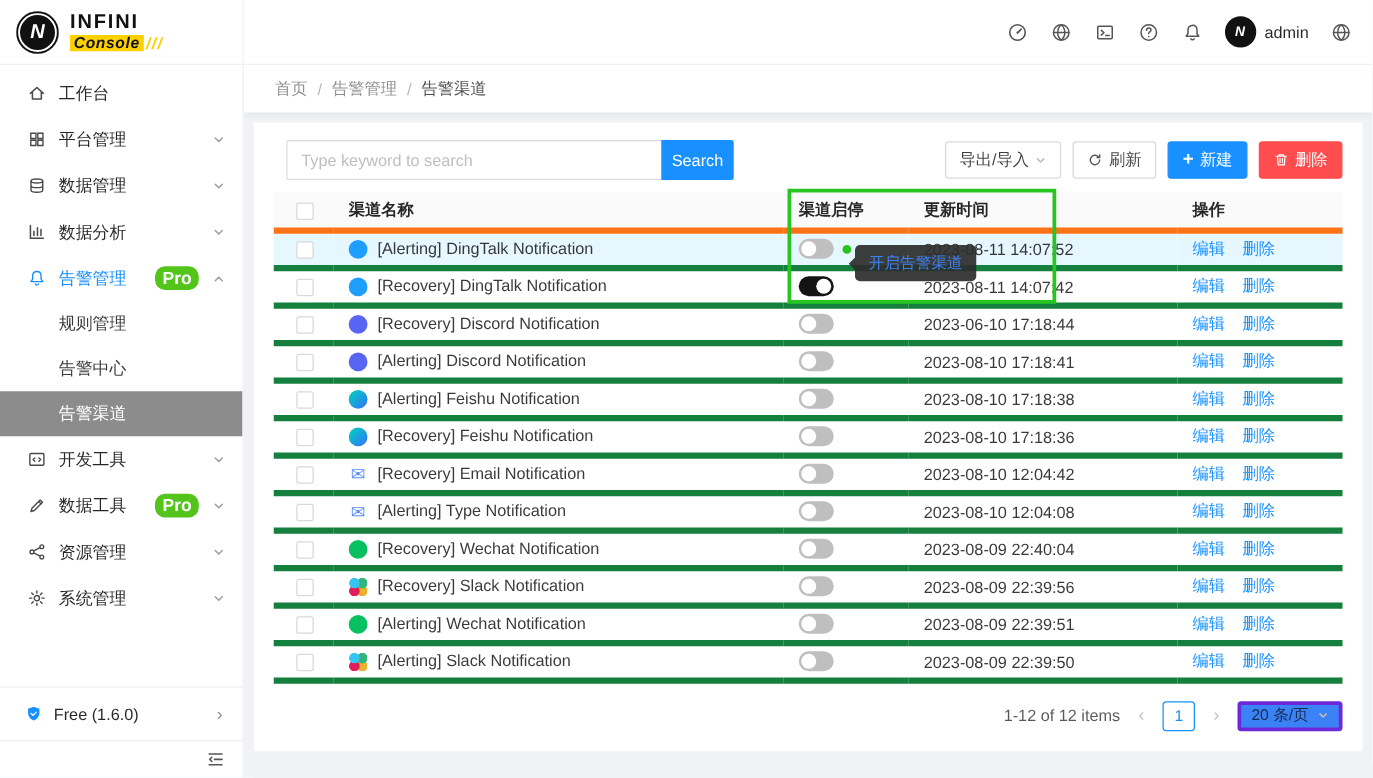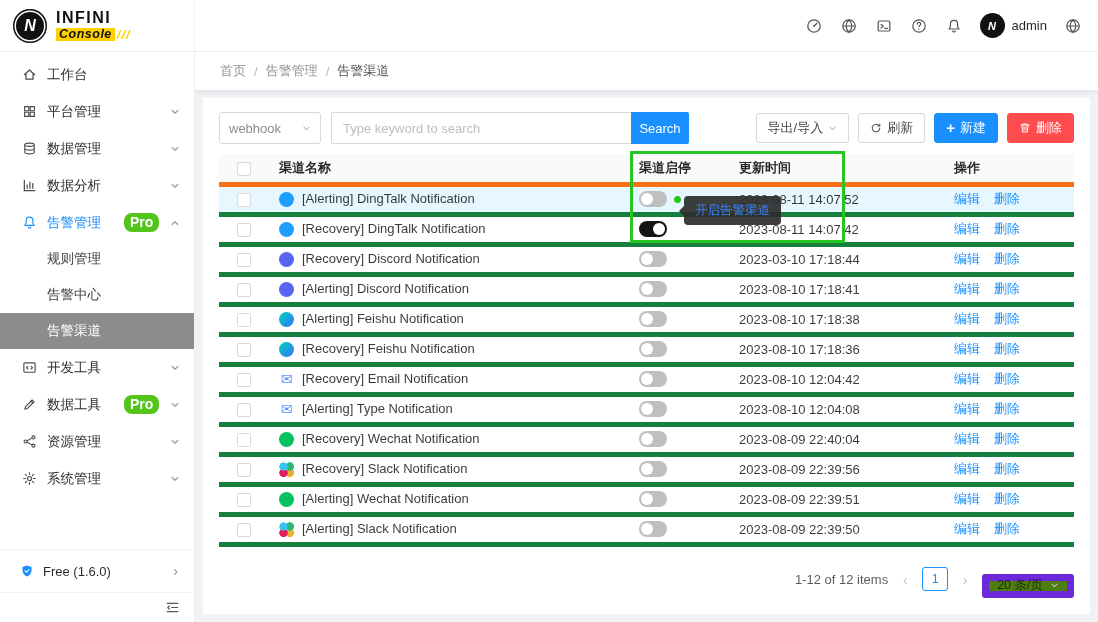--- a/index.html
+++ b/index.html
@@ -93,21 +93,21 @@
   .switch::after{content:"";position:absolute;width:12px;height:12px;border-radius:50%;background:#fff;top:2px;left:2px;}
   .switch.on{background:#141414;}
   .switch.on::after{left:auto;right:2px;}
   .click-dot{width:7px;height:7px;border-radius:50%;background:#28c522;display:none;vertical-align:middle;margin-left:7px;}
   .op-link{color:#1890ff;margin-right:14px;cursor:pointer;text-decoration:none;}
 
   
   .pagination{display:flex;justify-content:flex-end;align-items:center;margin-top:14px;gap:8px;font-size:13px;color:rgba(0,0,0,.65);}
   .pg-arrow{color:rgba(0,0,0,.25);font-size:15px;width:18px;text-align:center;cursor:pointer;}
   .pg-page{width:26px;height:24px;border:1px solid #1890ff;color:#1890ff;border-radius:3px;display:flex;align-items:center;justify-content:center;font-size:12.5px;background:#fff;cursor:pointer;}
-  .pg-size{height:24px;border:7px solid #6d28d9;border-radius:3px;background:#4d7c0f;padding:0 8px;display:flex;align-items:center;gap:7px;font-size:12.5px;color:rgba(0,0,0,.65);cursor:pointer;margin-top:13px;}
+  .pg-size{height:24px;border:3px solid #6d28d9;border-radius:3px;background:#3b82f6;padding:0 8px;display:flex;align-items:center;gap:7px;font-size:12.5px;color:rgba(0,0,0,.65);cursor:pointer;}
 
   
   .anno-box{position:absolute;left:630px;top:151px;width:215px;height:92px;border:3px solid #28c522;pointer-events:none;z-index:40;}
   .anno-tooltip{position:absolute;left:684px;top:196px;background:rgba(45,45,45,.92);color:#3b82f6;font-size:12.5px;padding:6px 11px;border-radius:4px;z-index:41;pointer-events:none;white-space:nowrap;}
   .anno-tooltip::before{content:"";position:absolute;left:-5px;top:50%;transform:translateY(-50%);border-top:5px solid transparent;border-bottom:5px solid transparent;border-right:5px solid rgba(45,45,45,.92);}
 </style>
 </head>
 <body>
 
 <div class="app">
@@ -340,28 +340,20 @@
       <span class="crumb-sep">/</span>
       <span class="crumb">告警管理</span>
       <span class="crumb-sep">/</span>
       <span class="crumb last">告警渠道</span>
     </div>
 
     <div class="content">
       <div class="card">
 
         <div class="toolbar">
-          <div class="select-box select-webhook">
-            <span>webhook</span>
-            <span class="caret">
-                <svg viewBox="0 0 16 16" fill="none" stroke="currentColor" stroke-width="2.2" stroke-linecap="round" stroke-linejoin="round">
-                  <path d="M3.5 5.5 8 10l4.5-4.5"></path>
-                </svg>
-              </span>
-          </div>
           <div class="search-group">
             <input class="search-input" type="text" placeholder="Type keyword to search" style="">
             <button class="search-btn">Search</button>
           </div>
           <div class="toolbar-right">
             <button class="btn">
               <span>导出/导入</span>
               <span class="caret">
                   <svg viewBox="0 0 16 16" fill="none" stroke="currentColor" stroke-width="2.2" stroke-linecap="round" stroke-linejoin="round">
                     <path d="M3.5 5.5 8 10l4.5-4.5"></path>
@@ -420,21 +412,21 @@
     <td class="col-switch"><span class="switch on"></span></td>
     <td class="col-time">2023-08-11 14:07:42</td>
     <td class="col-op">
       <a class="op-link">编辑</a><a class="op-link">删除</a>
     </td>
   </tr>
               <tr>
     <td class="col-check"><span class="checkbox"></span></td>
     <td class="col-name"><span class="ch-icon ch-discord"></span><span class="row-name">[Recovery] Discord Notification</span></td>
     <td class="col-switch"><span class="switch"></span></td>
-    <td class="col-time">2023-03-10 17:18:44</td>
+    <td class="col-time">2023-06-10 17:18:44</td>
     <td class="col-op">
       <a class="op-link">编辑</a><a class="op-link">删除</a>
     </td>
   </tr>
               <tr>
     <td class="col-check"><span class="checkbox"></span></td>
     <td class="col-name"><span class="ch-icon ch-discord"></span><span class="row-name">[Alerting] Discord Notification</span></td>
     <td class="col-switch"><span class="switch"></span></td>
     <td class="col-time">2023-08-10 17:18:41</td>
     <td class="col-op">

